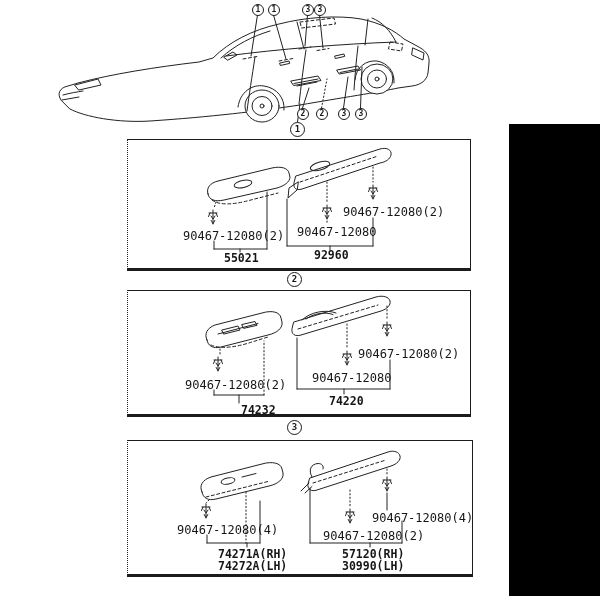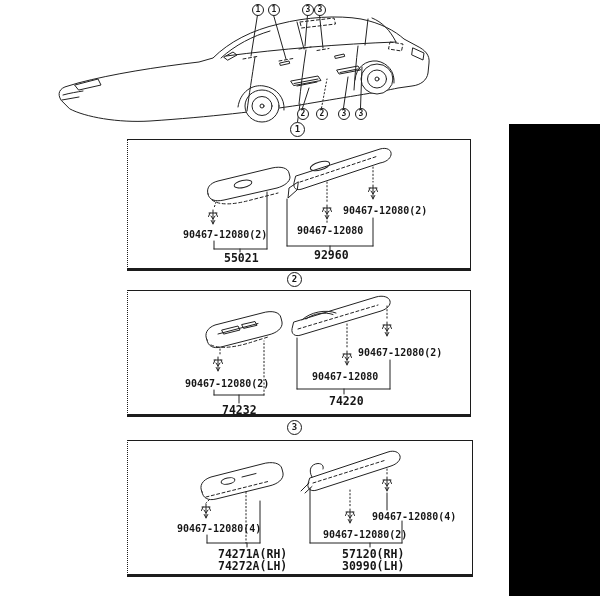--- a/index.html
+++ b/index.html
@@ -4,21 +4,21 @@
 <style>
   html,body{margin:0;padding:0;background:#fff}
   .canvas{position:relative;width:600px;height:600px;background:#fff;overflow:hidden;
           font-family:"DejaVu Sans Mono","Liberation Mono",monospace;color:#161616}
   svg{position:absolute;left:0;top:0}
   svg path,svg ellipse,svg circle,svg use{stroke:#222;fill:none;stroke-width:1;stroke-linecap:round;stroke-linejoin:round}
   svg .wht{fill:#fff}
   svg .dsh{stroke-dasharray:3 2.5}
   svg .dot{stroke-dasharray:1.3 2.3}
   .box{position:absolute;box-sizing:border-box;border:1px solid #1c1c1c;border-left-style:dotted;border-bottom-width:3px}
-  .lbl{position:absolute;font-size:10px;font-weight:700;white-space:nowrap;letter-spacing:0}
+  .lbl{position:absolute;font-size:12px;font-weight:400;white-space:nowrap;letter-spacing:0}
   .pn{position:absolute;font-size:11.5px;font-weight:700;white-space:nowrap}
   .co{position:absolute;box-sizing:border-box;border:1.2px solid #1c1c1c;border-radius:50%;
       display:flex;align-items:center;justify-content:center;font-weight:700;background:#fff;line-height:1}
   .co.sm{width:12px;height:12px;font-size:8px}
   .co.lg{width:15px;height:15px;font-size:9px}
   .blackout{position:absolute;background:#000}
   .pagecode{position:absolute;font-size:7.5px;font-weight:700;letter-spacing:0}
 </style>
 </head>
 <body>
@@ -175,21 +175,21 @@
 
   <div class="lbl" style="left:183px;top:229px">90467-12080(2)</div>
   <div class="lbl" style="left:343px;top:205px">90467-12080(2)</div>
   <div class="lbl" style="left:297px;top:225px">90467-12080</div>
   <div class="pn" style="left:224px;top:251px">55021</div>
   <div class="pn" style="left:314px;top:248px">92960</div>
 
   <div class="lbl" style="left:185px;top:378px">90467-12080(2)</div>
   <div class="lbl" style="left:358px;top:347px">90467-12080(2)</div>
   <div class="lbl" style="left:312px;top:371px">90467-12080</div>
-  <div class="pn" style="left:222px;top:403px">74232</div>
+  <div class="pn" style="left:241px;top:403px">74232</div>
   <div class="pn" style="left:329px;top:394px">74220</div>
 
   <div class="lbl" style="left:177px;top:523px">90467-12080(4)</div>
   <div class="lbl" style="left:372px;top:511px">90467-12080(4)</div>
   <div class="lbl" style="left:323px;top:529px">90467-12080(2)</div>
   <div class="pn" style="left:218px;top:547px">74271A(RH)</div>
   <div class="pn" style="left:218px;top:559px">74272A(LH)</div>
   <div class="pn" style="left:342px;top:547px">57120(RH)</div>
   <div class="pn" style="left:342px;top:559px">30990(LH)</div>
 

